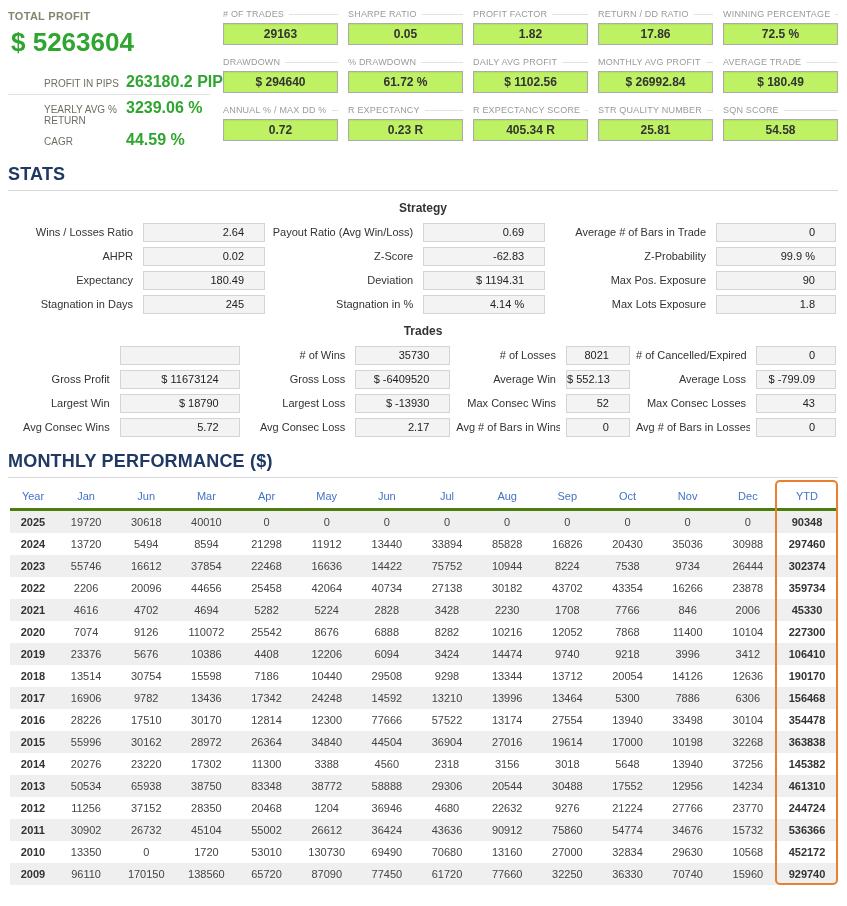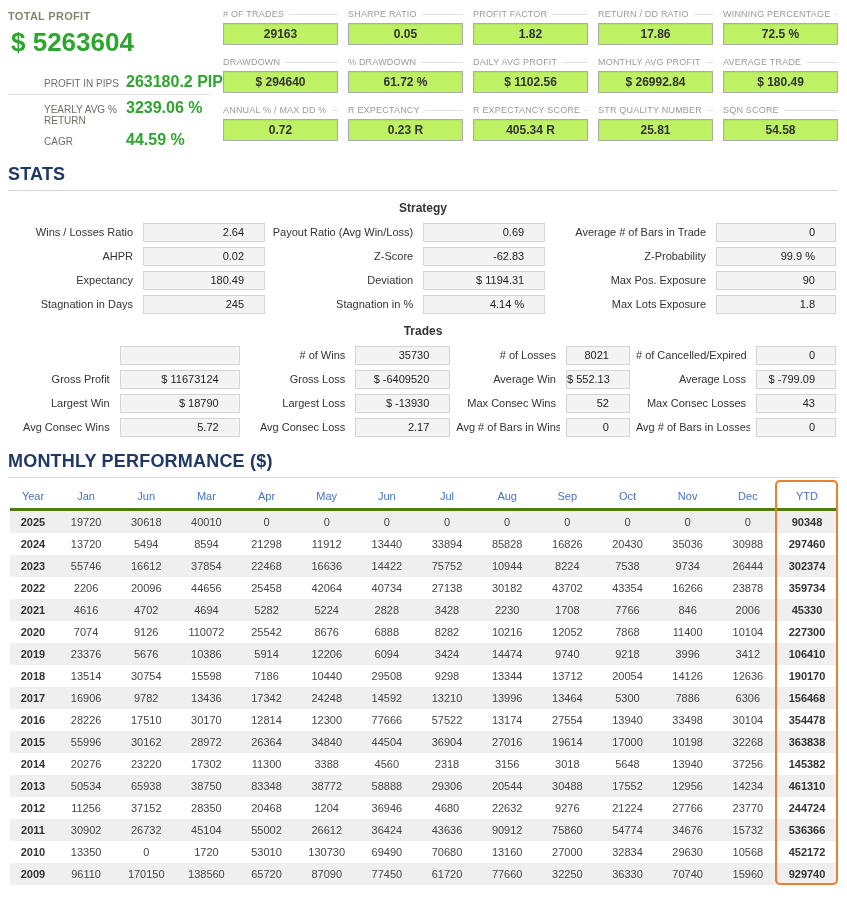--- a/index.html
+++ b/index.html
@@ -386,21 +386,21 @@
             <td>7868</td>
             <td>11400</td>
             <td>10104</td>
             <td class="cell-ytd">227300</td>
           </tr>
           <tr>
             <td class="cell-year">2019</td>
             <td>23376</td>
             <td>5676</td>
             <td>10386</td>
-            <td>5914</td>
+            <td>4408</td>
             <td>12206</td>
             <td>6094</td>
             <td>3424</td>
             <td>14474</td>
             <td>9740</td>
             <td>9218</td>
             <td>3996</td>
             <td>3412</td>
             <td class="cell-ytd">106410</td>
           </tr>

